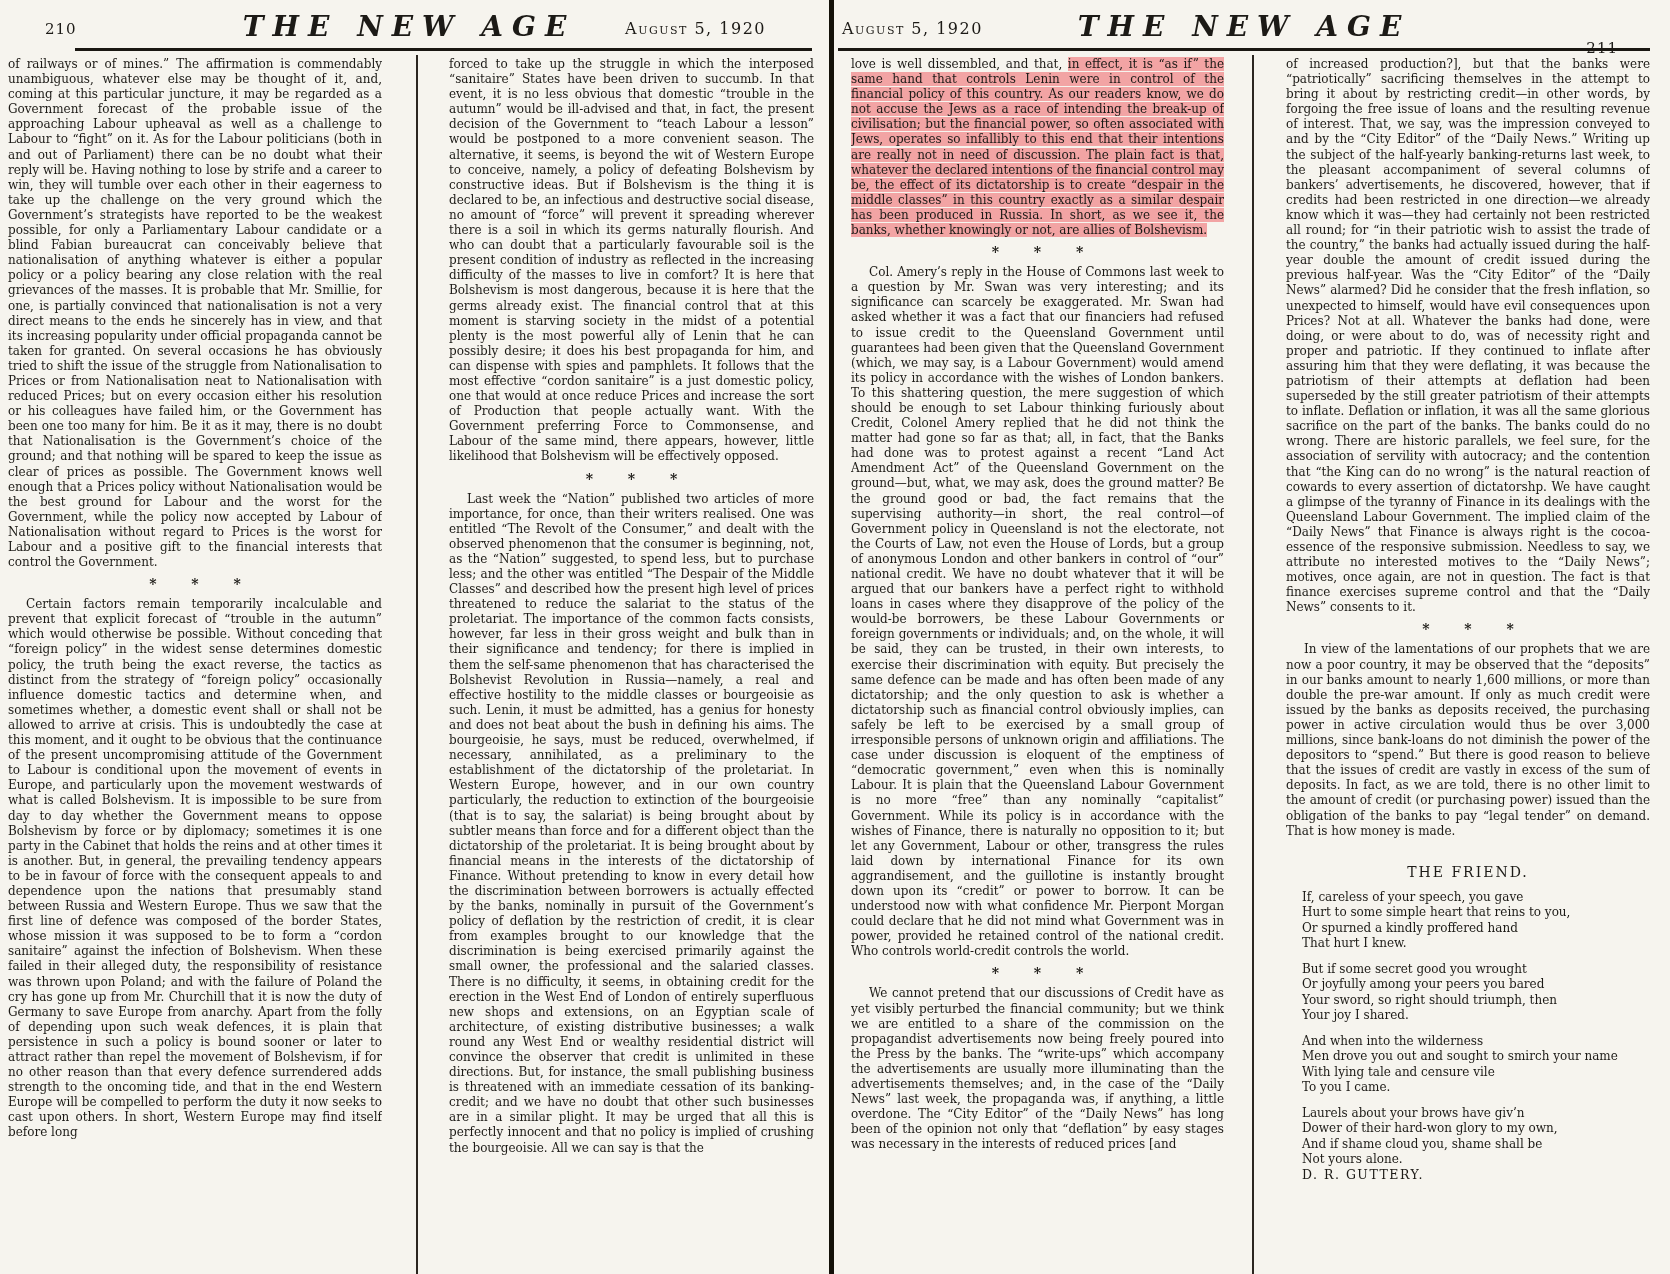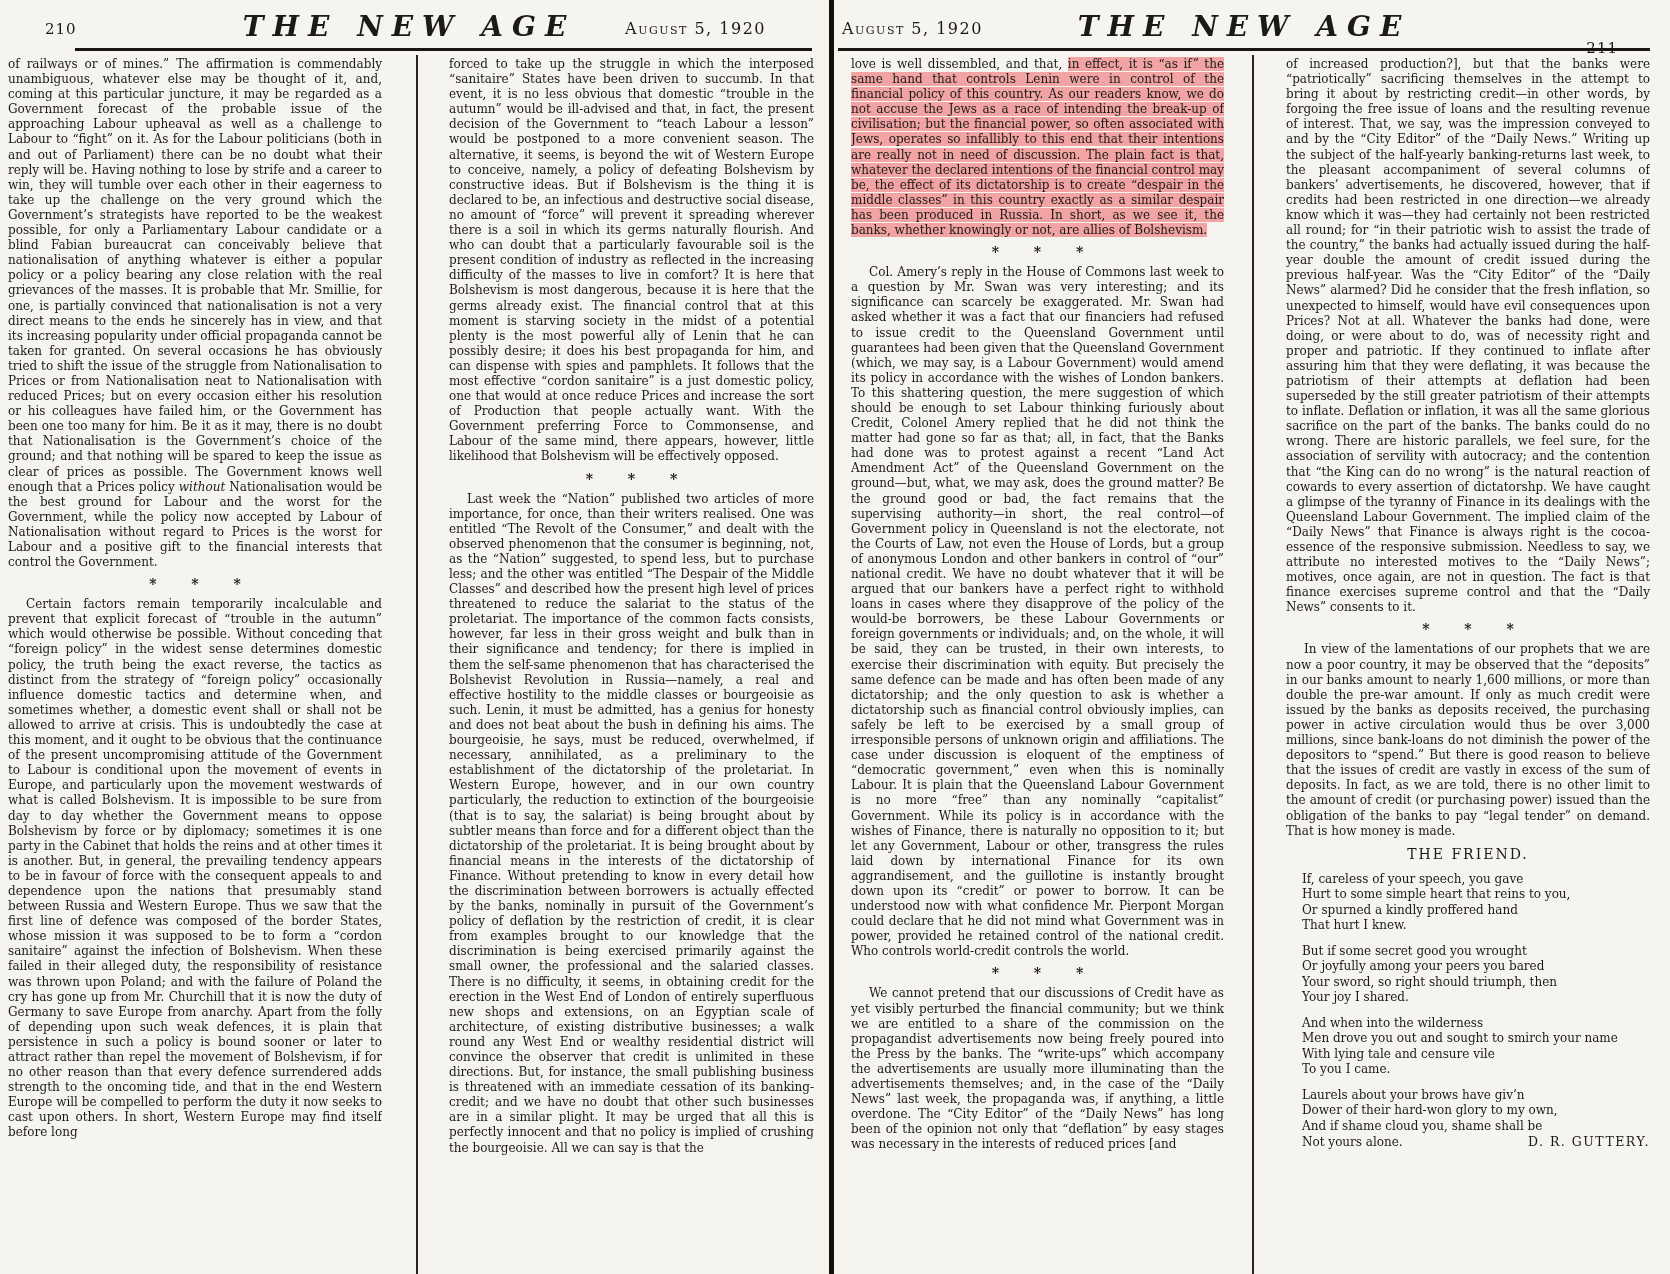--- a/index.html
+++ b/index.html
@@ -45,27 +45,27 @@
   #col1{left:8px;width:374px;}
   #col2{left:449px;width:365px;}
   #col3{left:851px;width:373px;}
   #col4{left:1286px;width:364px;}
   .col p{margin:0;}
   .indent{text-indent:18px;}
   .sep{
     text-align:center;font-weight:700;font-size:14px;
     word-spacing:30px;padding:6px 0 5px;line-height:16px;
   }
-  .it{font-style:italic;}
+  .it{}
   .hl{background:var(--highlight,#f2a4a4);}
   
-  .poem{margin-top:8px;}
+  .poem{margin-top:26px;}
   .poem-title{text-align:center;font-size:14px;letter-spacing:2px;margin:0 0 10px;}
   .stanza{white-space:pre-line;margin:0 0 10px 16px;line-height:15.5px;text-align:left;}
-  .poem-close{display:flex;justify-content:space-between;margin-left:16px;align-items:baseline;}
+  .poem-close{display:flex;justify-content:space-between;margin-left:16px;align-items:baseline;flex-direction:column;}
   .poem-author{letter-spacing:1.5px;font-size:12.5px;}
 </style>
 </head>
 <body>
 
 <div class="pg-header" id="header-left">
   <span class="page-num" id="pagenum-left">210</span>
   <div class="masthead">THE NEW AGE</div>
   <span class="issue-date" id="date-left">August 5, 1920</span>
 </div>

